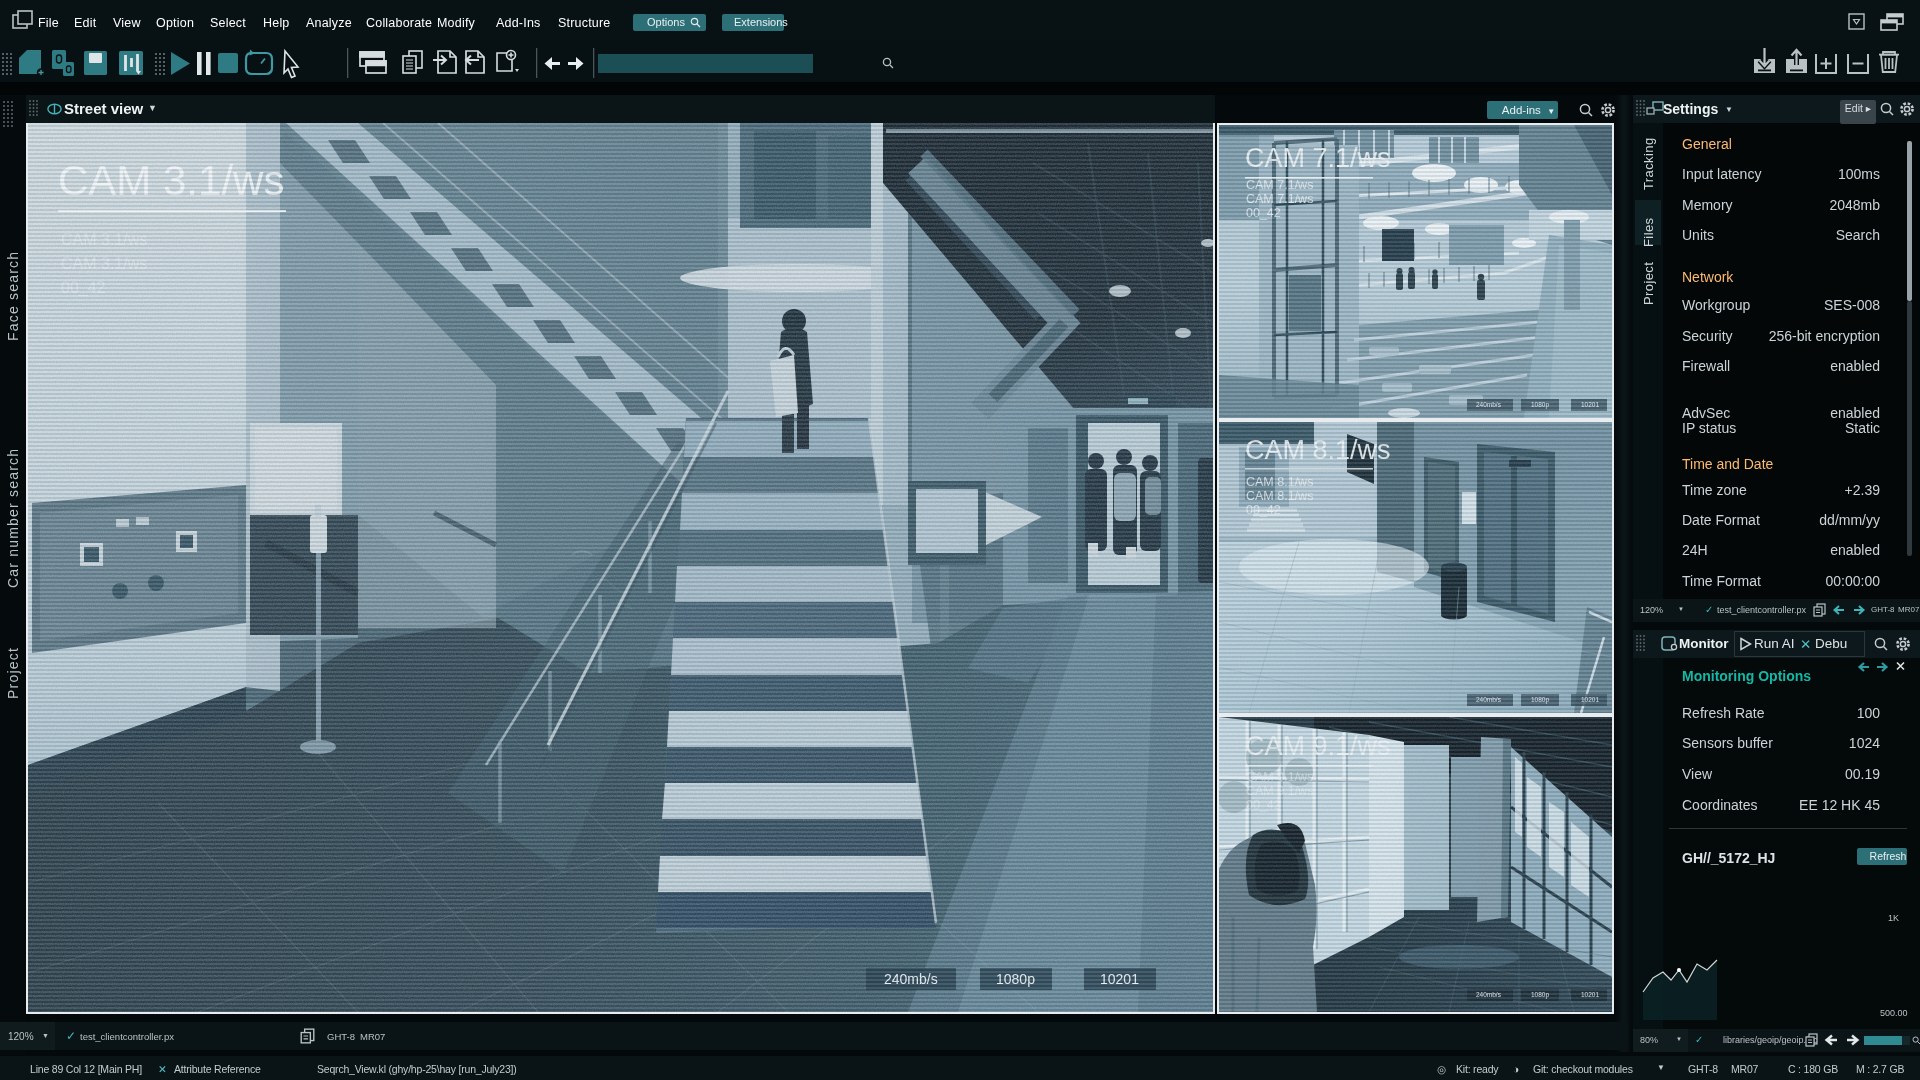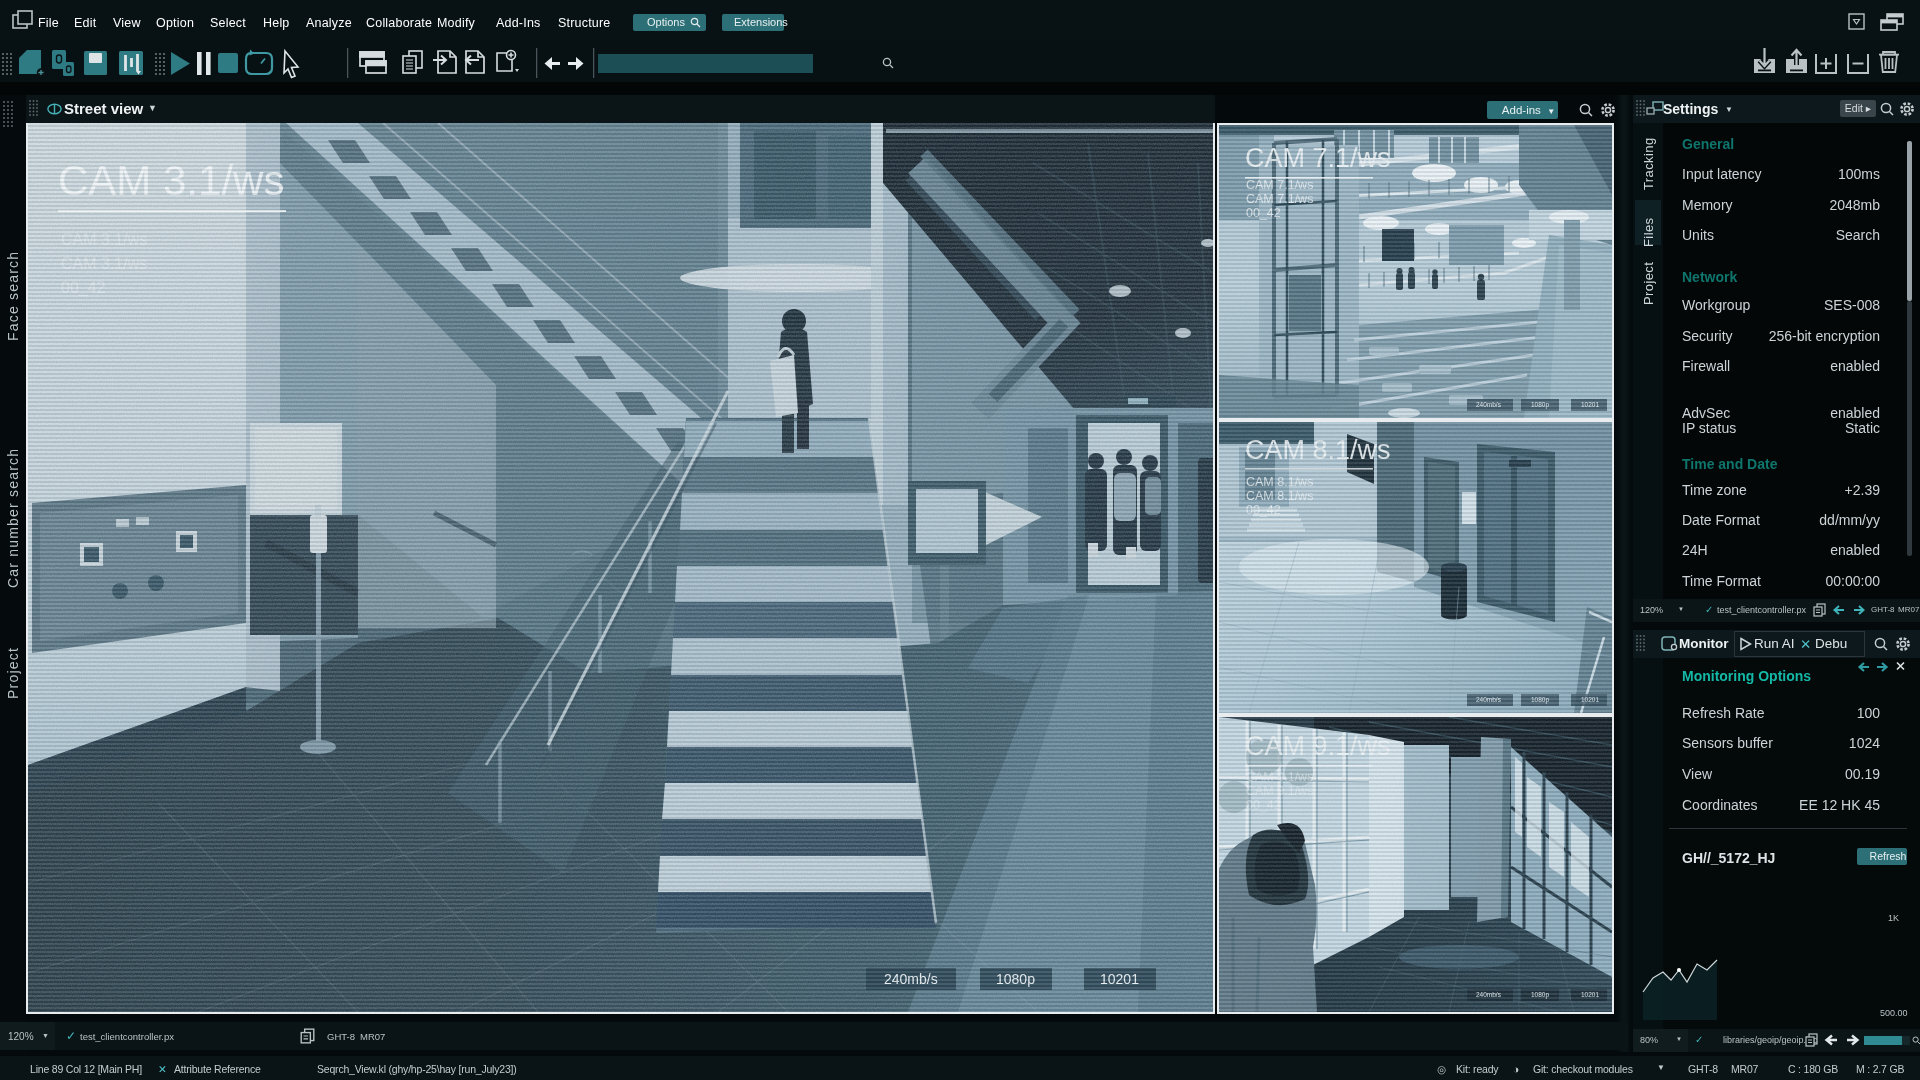--- a/index.html
+++ b/index.html
@@ -23,21 +23,21 @@
 
 
 #streetbar { left:26px; top:95px; width:1189px; height:28px; background:#0b1517; }
 
 
 .phead { position:absolute; background:#0c181b; z-index:5; }
 #setpanel { left:1633px; top:95px; width:287px; height:527px; background:#030707; }
 #monpanel { left:1633px; top:630px; width:287px; height:422px; background:#040909; }
 .row { position:absolute; left:49px; width:198px; font-size:14px; color:#ccd4d8; }
 .row .v { float:right; }
-.sect { font-weight:bold; color:#0f766e; }
+.sect { font-weight:normal; color:#fdba74; }
 
 
 .mini { position:absolute; background:#0b1517;text-decoration:underline; }
 .mini * { font-size:9px; color:#b9c3c7; }
 
 #botbar { left:0; top:1056px; width:1920px; height:24px; background:#0a1416; }
 #botbar span { position:absolute; top:7px; font-size:10.5px; color:#c3cbcf; letter-spacing:-0.2px; }
 
 .check { color:#3fb5b9; }
 .scan { background:repeating-linear-gradient(to bottom, rgba(235,245,250,0.10) 0px, rgba(235,245,250,0.10) 2px, rgba(10,25,35,0.10) 2px, rgba(10,25,35,0.10) 4px); pointer-events:none; }
@@ -845,21 +845,21 @@
         <circle cx="5.5" cy="16" r="0.9"></circle>
         <circle cx="9" cy="16" r="0.9"></circle>
       </g>
     </svg>
     <svg class="abs" style="left:12px;top:6px" width="20" height="16" viewBox="0 0 20 16">
       <rect x="8" y="1" width="10" height="8" fill="none" stroke="#7fb3b8" stroke-width="1.4"></rect>
       <rect x="2" y="7" width="7" height="6" fill="#0c181b" stroke="#9fb0b4" stroke-width="1.3"></rect>
     </svg>
     <span class="abs" style="left:30px;top:6px;font-size:14px;font-weight:bold;color:#eef2f3;">Settings</span>
     <span class="abs" style="left:92px;top:10px;font-size:8px;color:#cdd5d8;">▼</span>
-    <div class="abs" style="left:207px;top:5px;width:36px;height:17px;background:#39454a;color:#d7dde0;font-size:10.5px;text-align:center;line-height:17px;border-radius:2px;">Edit ▸</div>
+    <div class="abs" style="left:207px;top:5px;width:36px;height:24px;background:#39454a;color:#d7dde0;font-size:10.5px;text-align:center;line-height:17px;border-radius:2px;">Edit ▸</div>
     <svg class="abs" style="left:246px;top:6px" width="16" height="16" viewBox="0 0 16 16">
       <circle cx="7" cy="7" r="4.6" fill="none" stroke="#c5ccd0" stroke-width="1.5"></circle>
       <path d="M10.5 10.5 L14 14" stroke="#c5ccd0" stroke-width="1.5"></path>
     </svg>
     <svg class="abs" style="left:266px;top:6px" width="16" height="16" viewBox="0 0 16 16">
       <circle cx="8" cy="8" r="2.6" fill="none" stroke="#c5ccd0" stroke-width="1.5"></circle>
       <circle cx="8" cy="8" r="5.6" fill="none" stroke="#c5ccd0" stroke-width="2.6" stroke-dasharray="2.6 1.8"></circle>
     </svg>
   </div>
   <div class="abs" id="setpanel">

